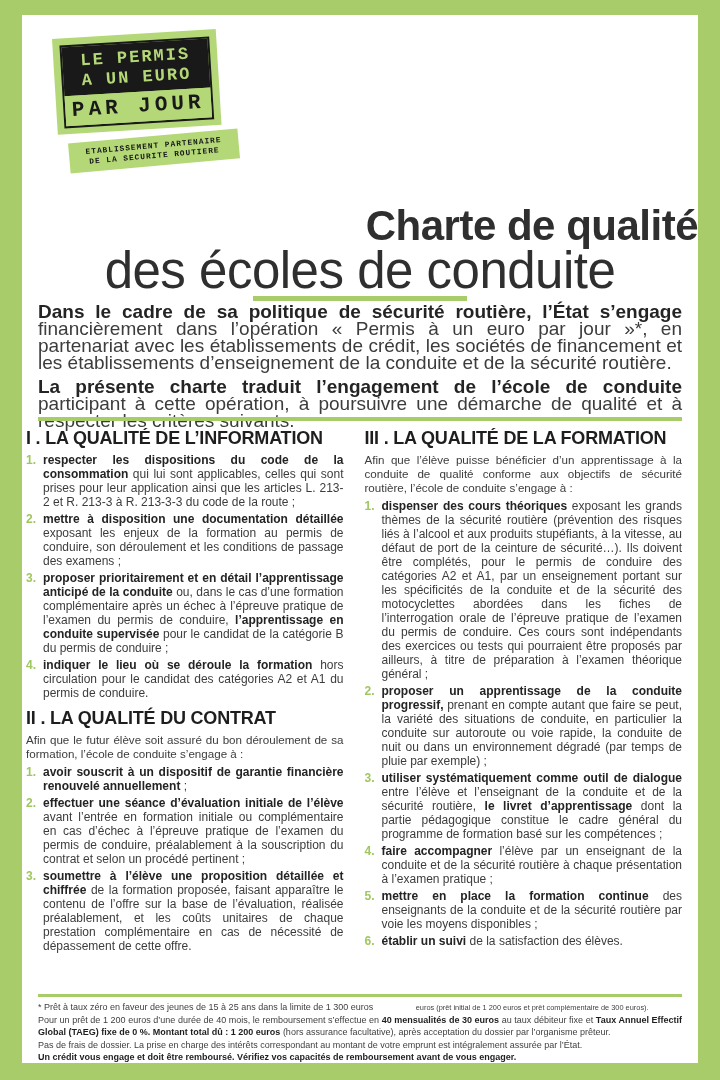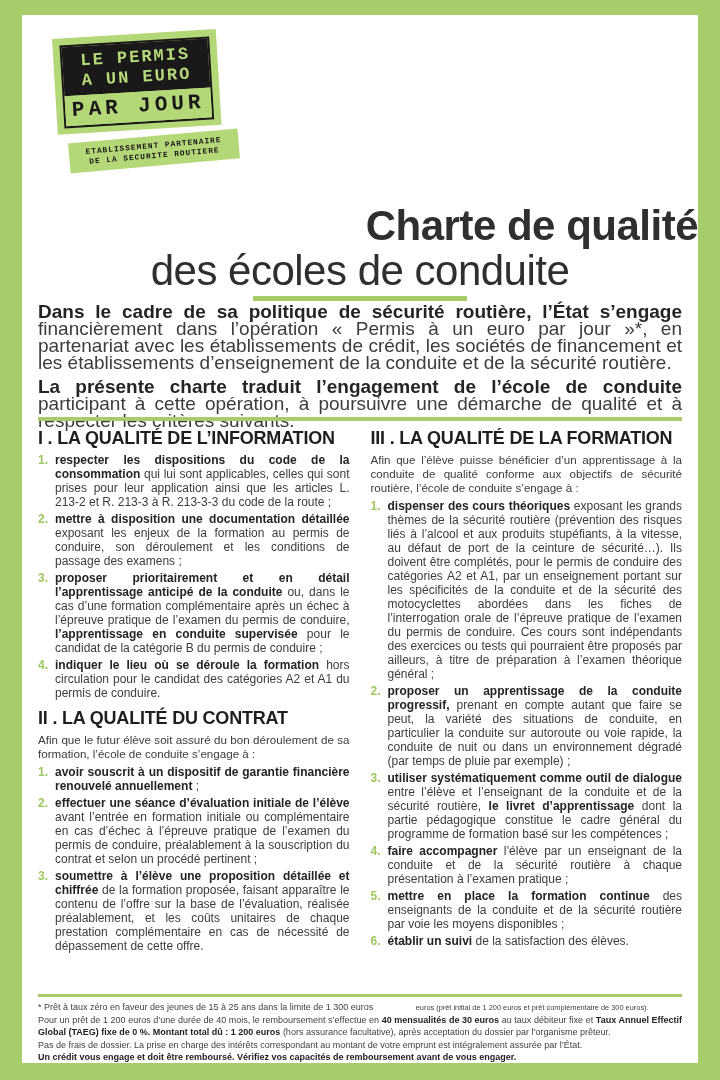--- a/index.html
+++ b/index.html
@@ -13,30 +13,30 @@
   .logo-black{background:#191919;color:#b4d877;text-align:center;padding:5px 4px 4px;
     font-family:"Liberation Mono","DejaVu Sans Mono",monospace;font-weight:bold;font-size:17px;line-height:20px;letter-spacing:2px;white-space:nowrap;}
   .logo-parjour{background:#b4d877;color:#191919;text-align:center;padding:3px 2px 4px;
     font-family:"Liberation Mono","DejaVu Sans Mono",monospace;font-weight:bold;font-size:21px;line-height:23px;letter-spacing:4px;white-space:nowrap;}
   .logo-strip{margin-top:7px;margin-left:10px;background:#b4d877;width:162px;padding:5px 4px;transform:rotate(-1.6deg);
     font-family:"Liberation Mono","DejaVu Sans Mono",monospace;font-weight:bold;font-size:7.8px;line-height:10px;letter-spacing:1px;color:#191919;text-align:center;white-space:nowrap;}
 
   
   .title{position:absolute;top:188px;left:0;right:0;text-align:center;color:#2f2f2f;}
   .title .l1{font-size:42px;line-height:45px;font-weight:bold;letter-spacing:-0.5px;text-align:right;}
-  .title .l2{font-size:42px;line-height:45px;font-weight:normal;letter-spacing:-0.5px;}
+  .title .l2{font-size:51px;line-height:45px;font-weight:normal;letter-spacing:-0.5px;}
   .title-rule{position:absolute;top:281px;left:50%;transform:translateX(-50%);width:214px;height:5px;background:#a8cc6a;}
 
   
   .intro{position:absolute;top:288px;left:16px;right:16px;color:#3c3c3c;font-size:19px;line-height:17px;text-align:justify;}
   .intro p{margin:0 0 7px;}
   .rule1{position:absolute;top:402px;left:16px;right:16px;height:4px;background:#a8cc6a;}
 
   
-  .columns{position:absolute;top:413px;left:16px;right:16px;height:565px;display:flex;gap:21px;overflow:hidden;}
+  .columns{position:absolute;top:413px;left:4px;right:16px;height:565px;display:flex;gap:21px;overflow:hidden;}
   .col{flex:1;min-width:0;}
   .col h2{font-size:18px;line-height:21px;margin:0 0 4px;color:#1e1e1e;letter-spacing:-0.2px;}
   .col h2.later{margin-top:8px;}
   .sec-intro{margin:0 0 4px;color:#3c3c3c;font-size:11.6px;line-height:14px;text-align:justify;}
   ol.items{list-style:none;margin:0;padding:0;counter-reset:it;}
   ol.items li{counter-increment:it;position:relative;padding-left:17px;margin:0 0 3px;
     color:#3c3c3c;font-size:12px;line-height:14px;text-align:justify;}
   ol.items li::before{content:counter(it) ".";position:absolute;left:0;top:0;color:#9fc75f;font-weight:bold;}
 
   .b{font-weight:bold;color:#242424;}

